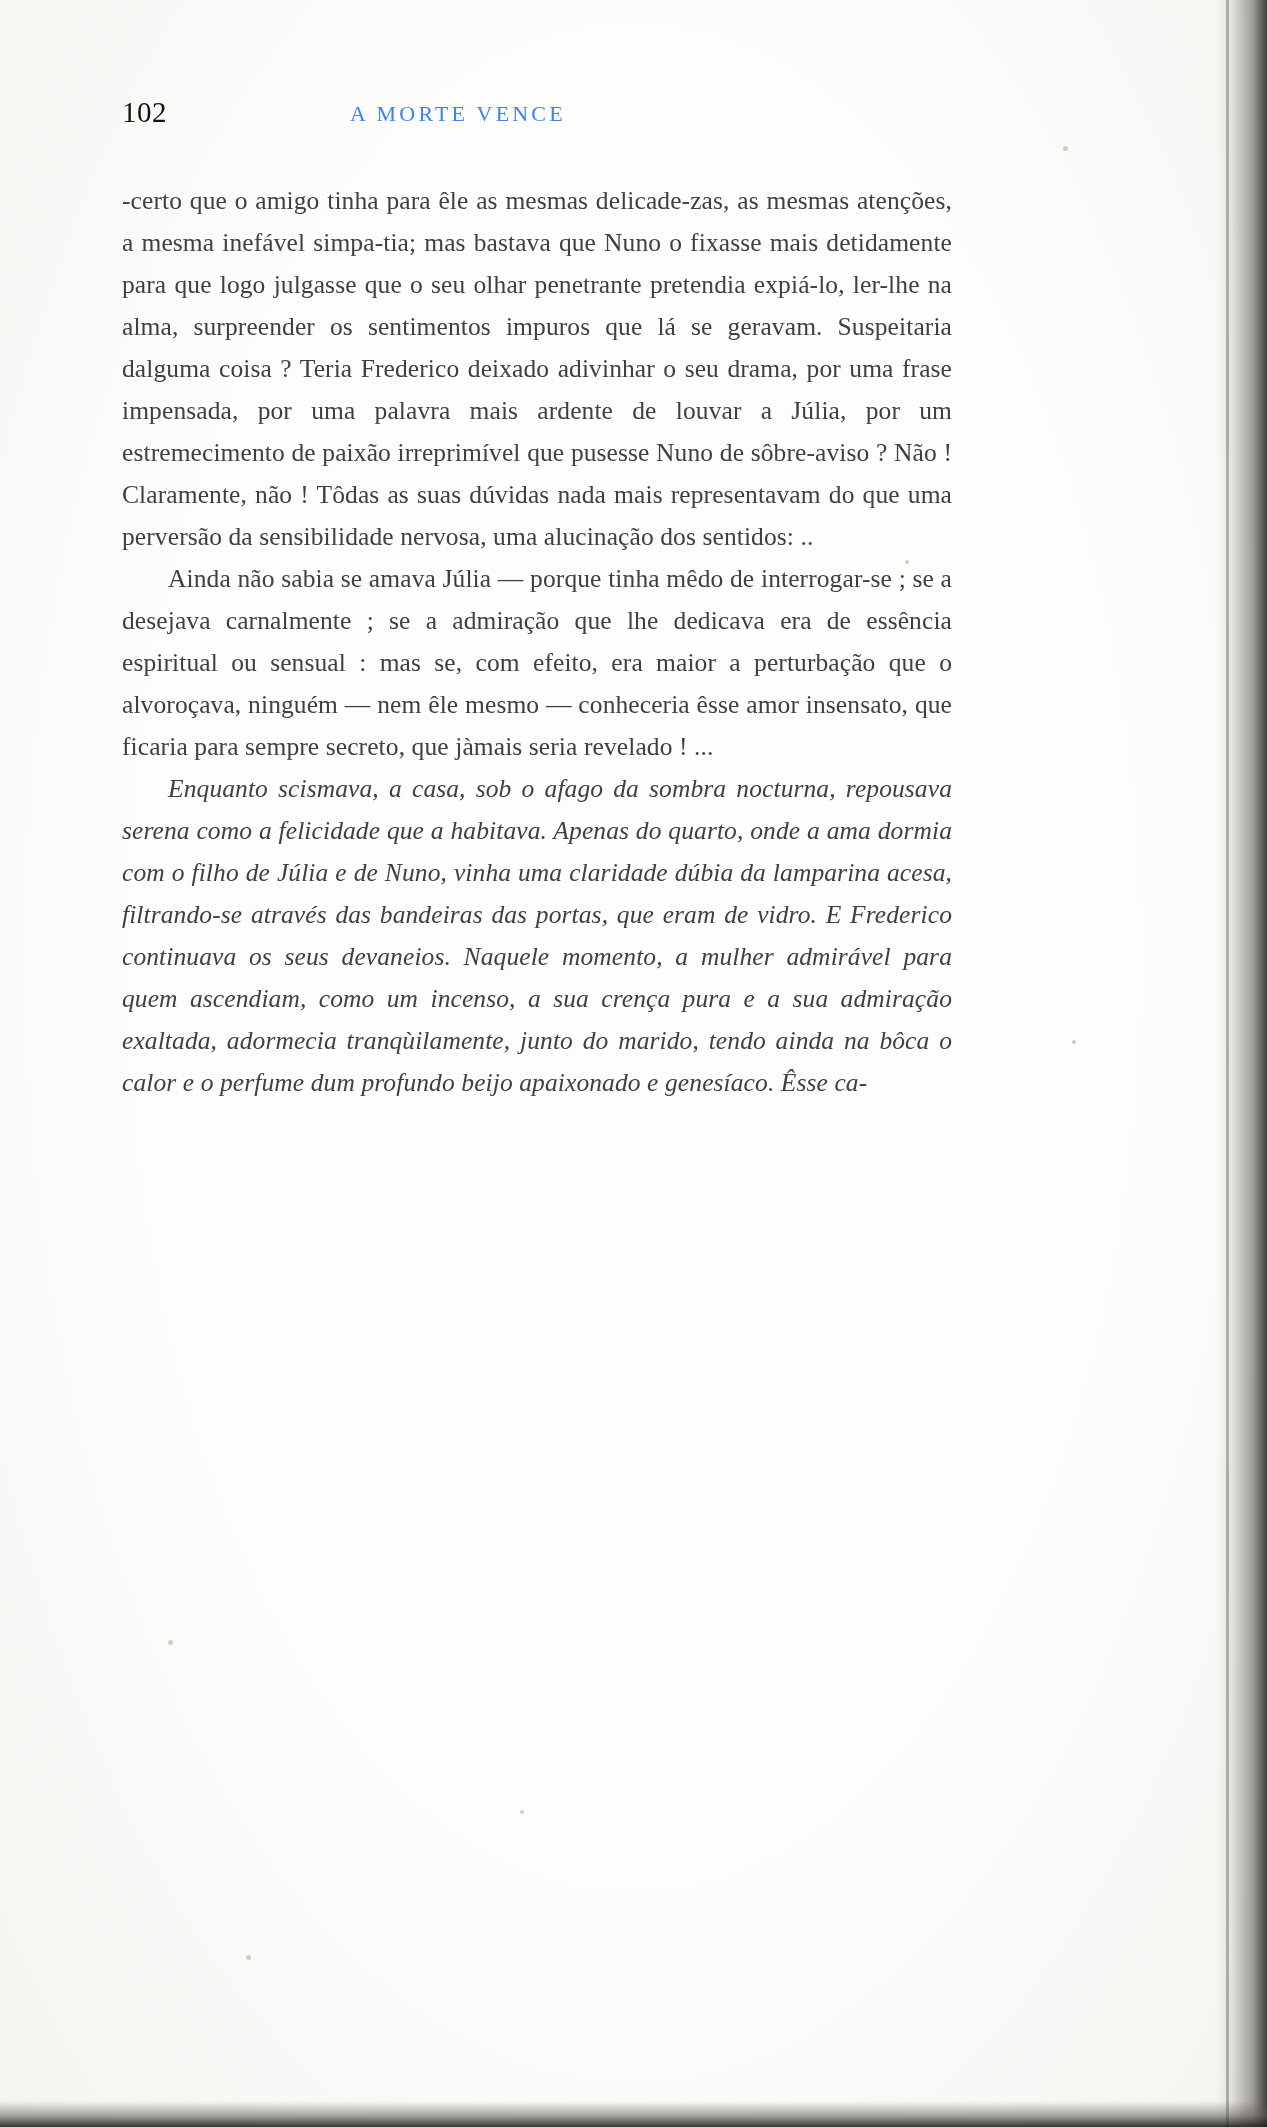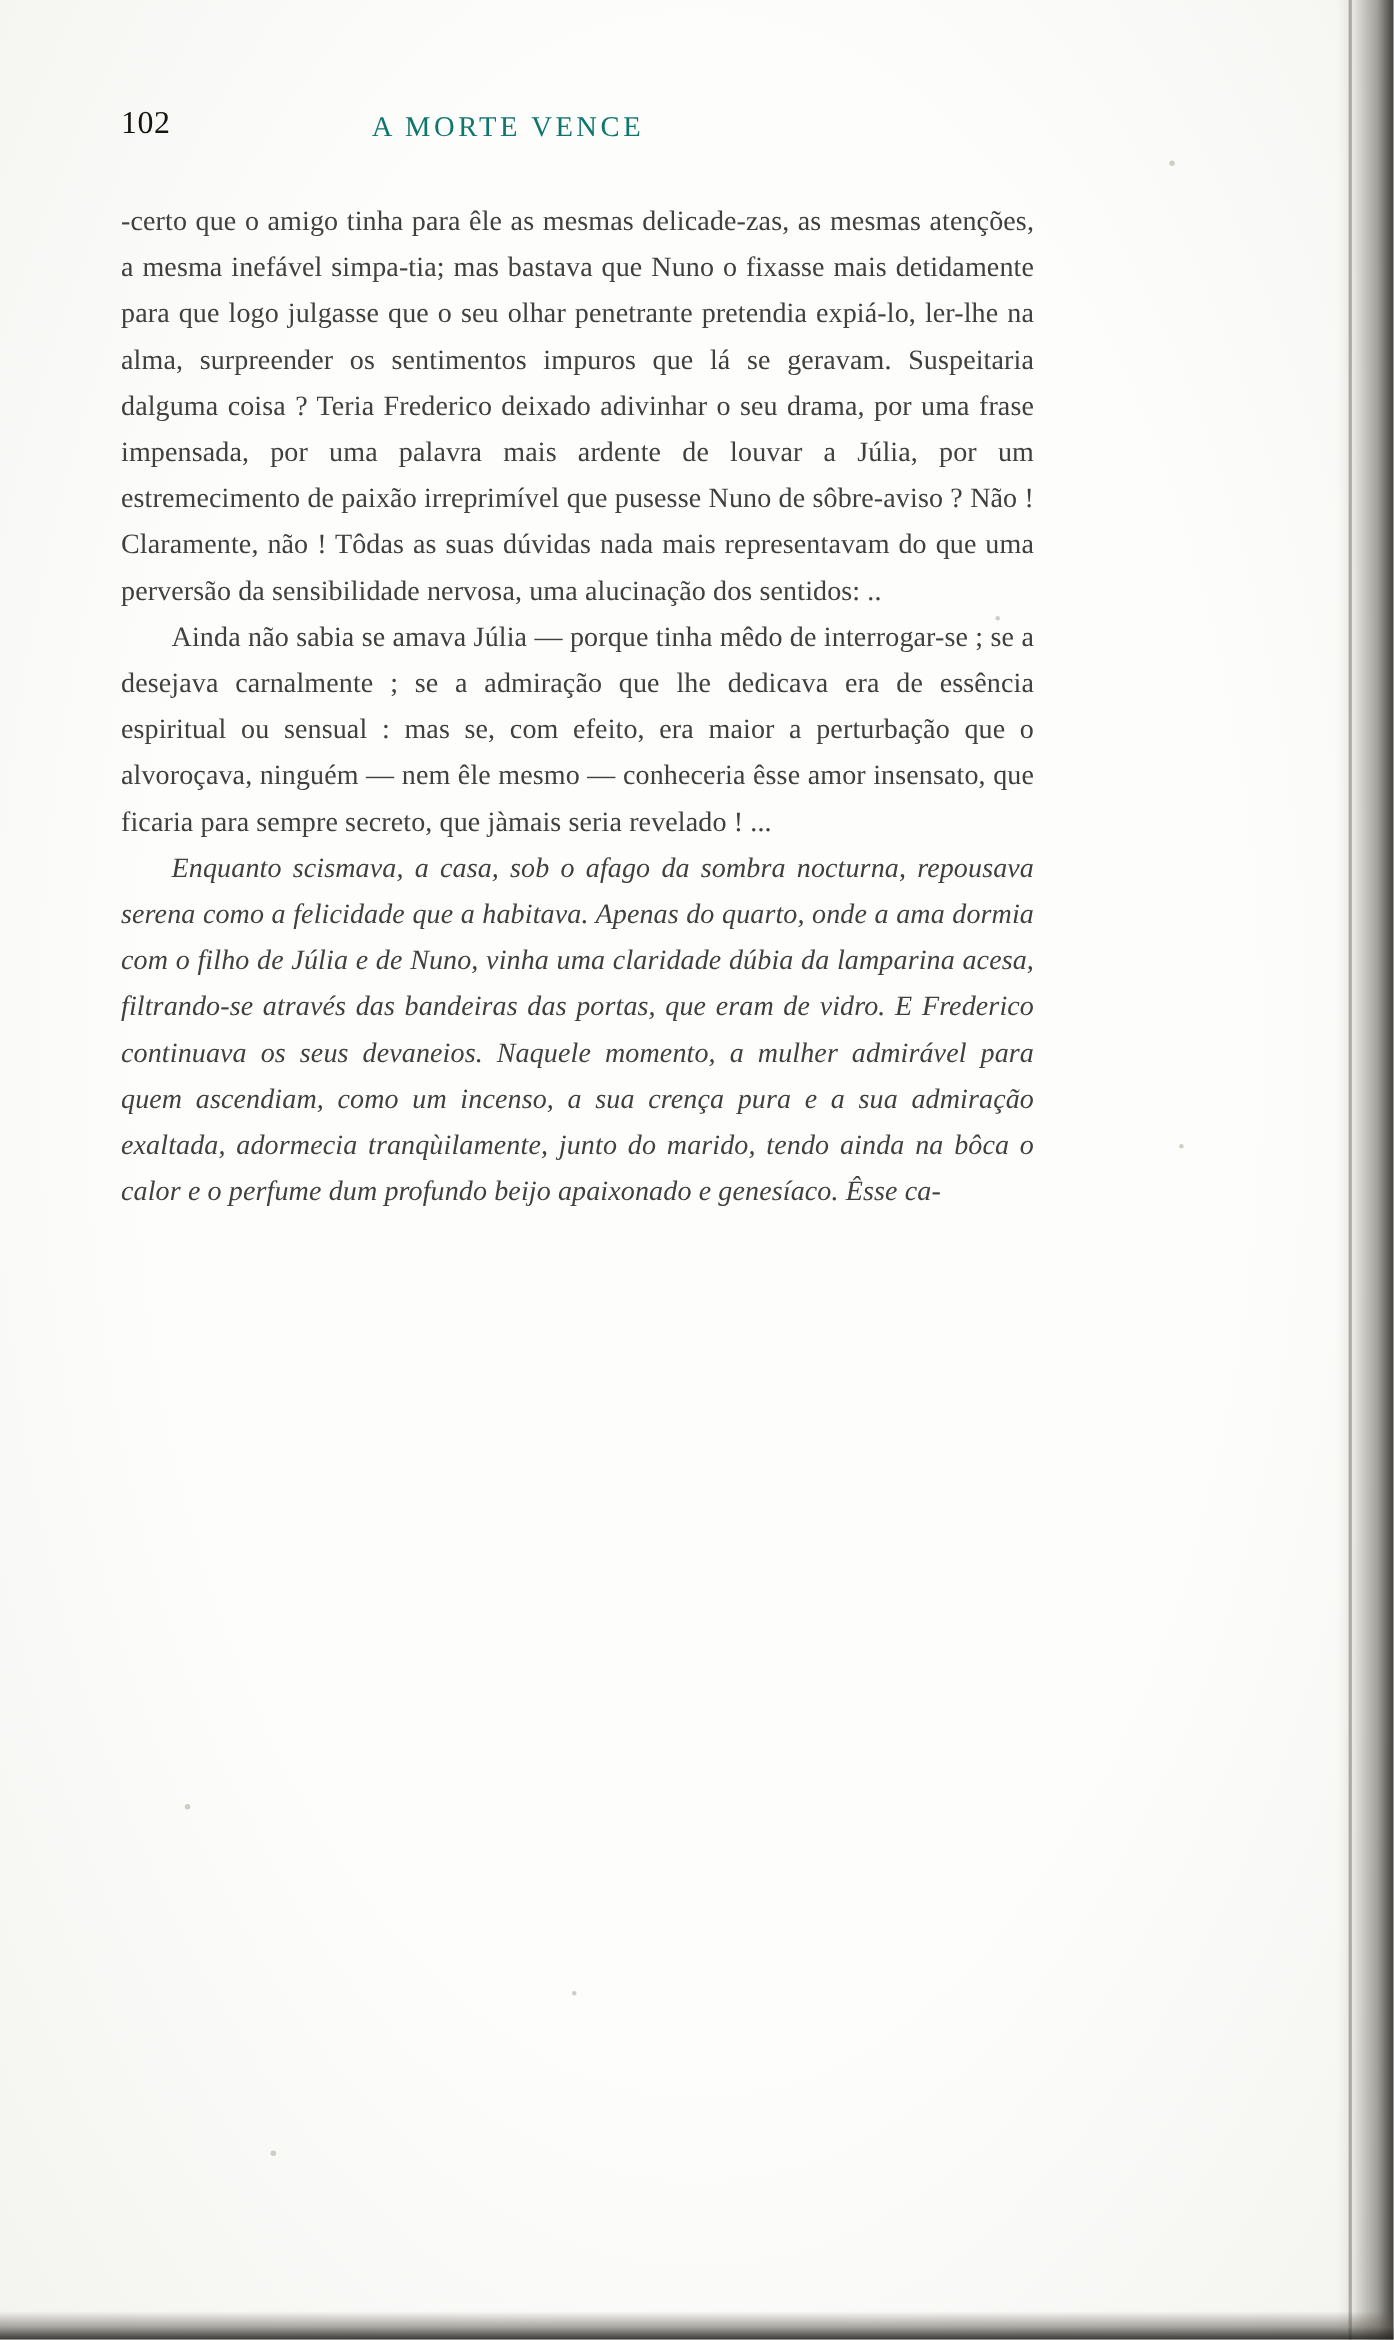--- a/index.html
+++ b/index.html
@@ -54,21 +54,21 @@
     left: 0;
     bottom: 0;
     width: 100%;
     height: 26px;
     background: linear-gradient(to bottom, rgba(255,255,255,0) 0%, rgba(90,86,78,0.5) 55%, rgba(35,33,30,0.9) 100%);
   }
 
   
   .text-column {
     position: absolute;
-    left: 110px;
+    left: 122px;
     top: 96px;
     width: 830px;
   }
 
   .running-head {
     position: relative;
     height: 44px;
     margin-bottom: 40px;
   }
   .folio {
@@ -77,23 +77,23 @@
     top: 0;
     font-size: 29px;
     letter-spacing: 0.5px;
     color: #15130f;
     font-family: "Liberation Serif", serif;
   }
   .head-title {
     position: absolute;
     left: 228px;
     top: 5px;
-    font-size: 26px;
+    font-size: 22px;
     letter-spacing: 3.2px;
-    color: #0f766e;
+    color: #3b82f6;
     font-family: "Liberation Serif", serif;
   }
 
   .body-text p {
     margin: 0;
     font-size: 25.5px;
     line-height: 42px;
     color: #404040;
     text-align: justify;
     text-justify: inter-word;

